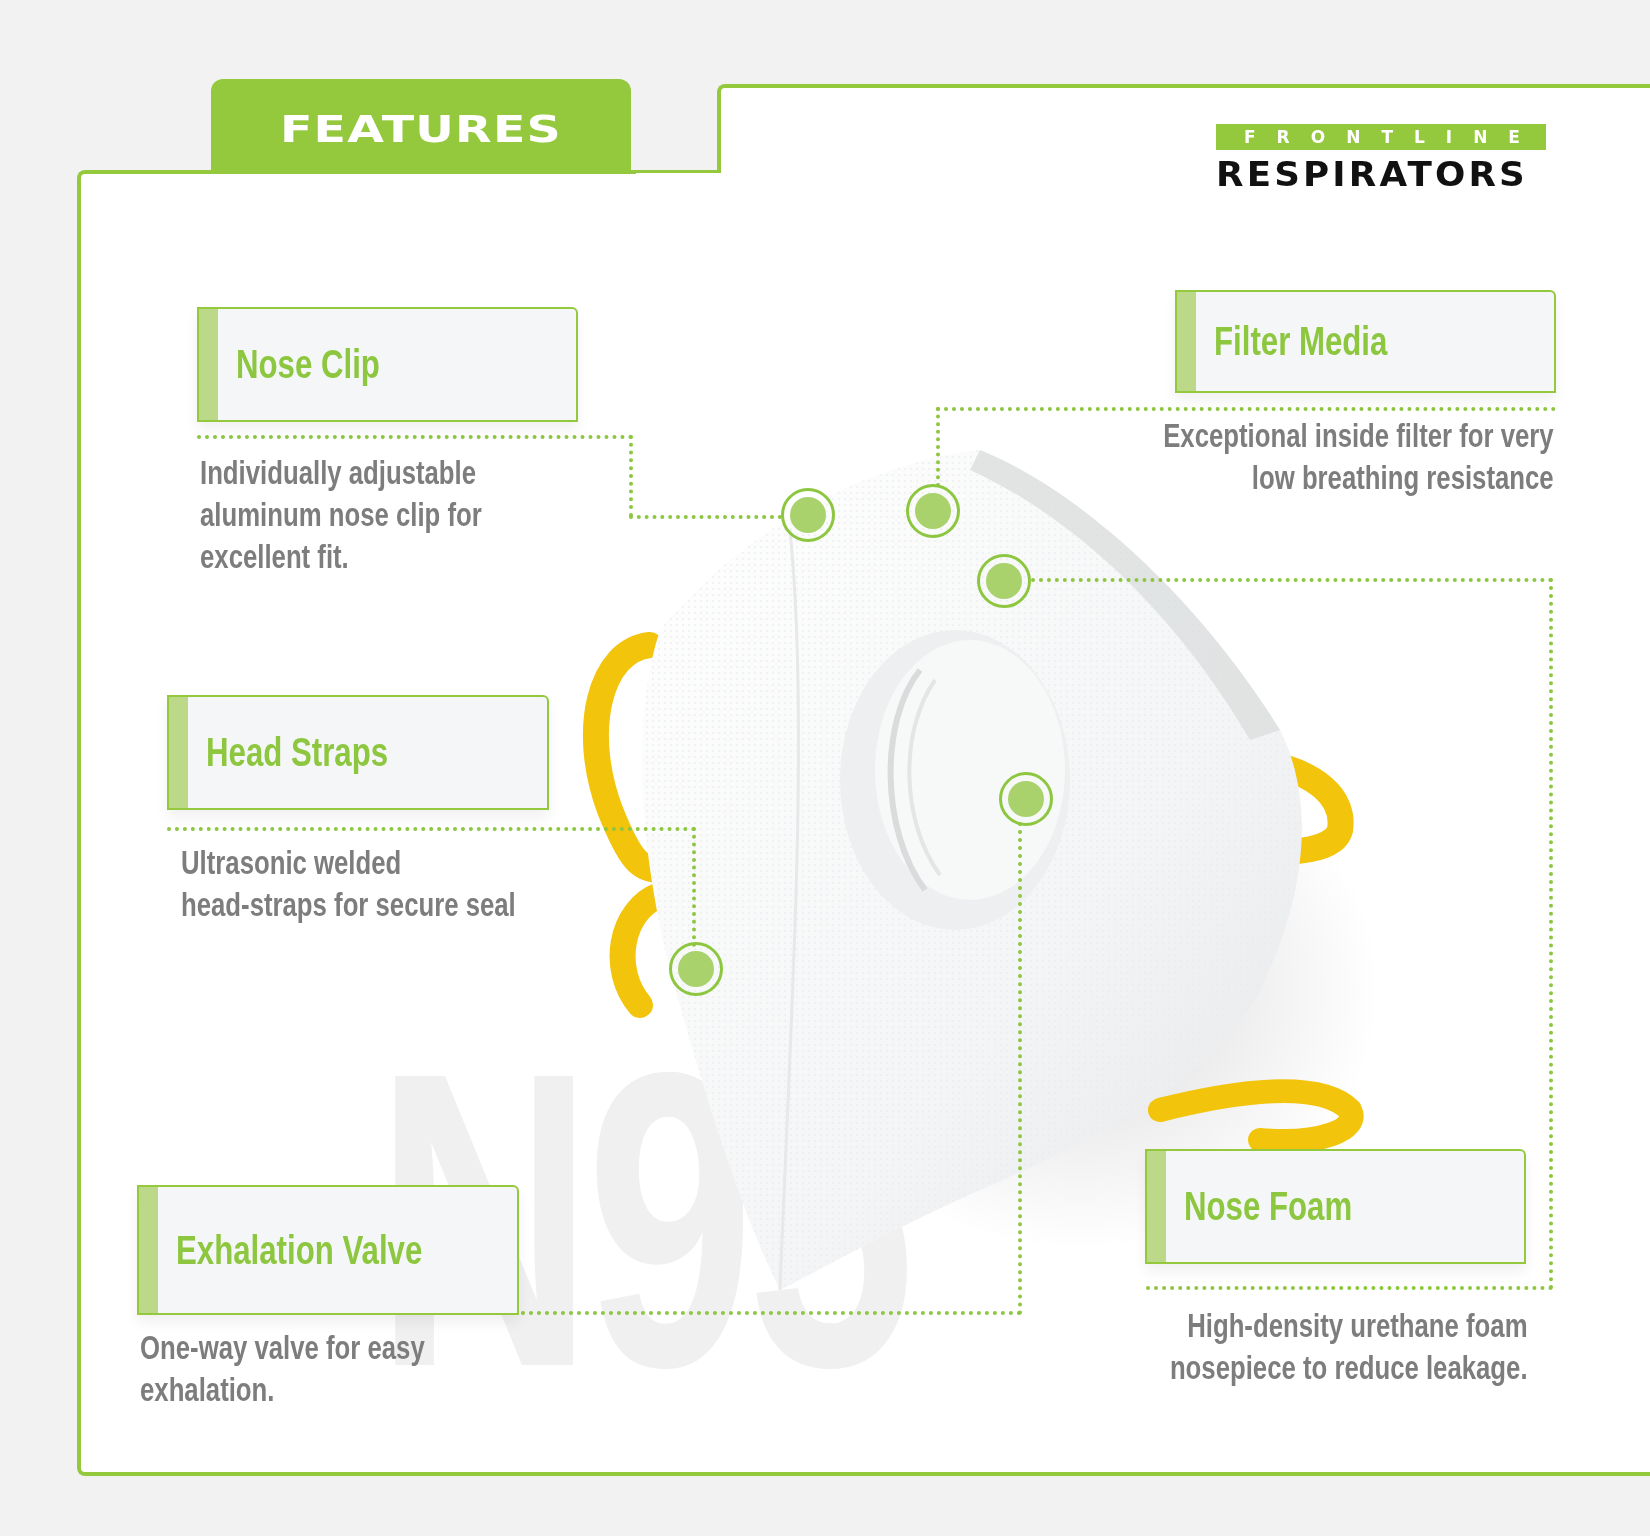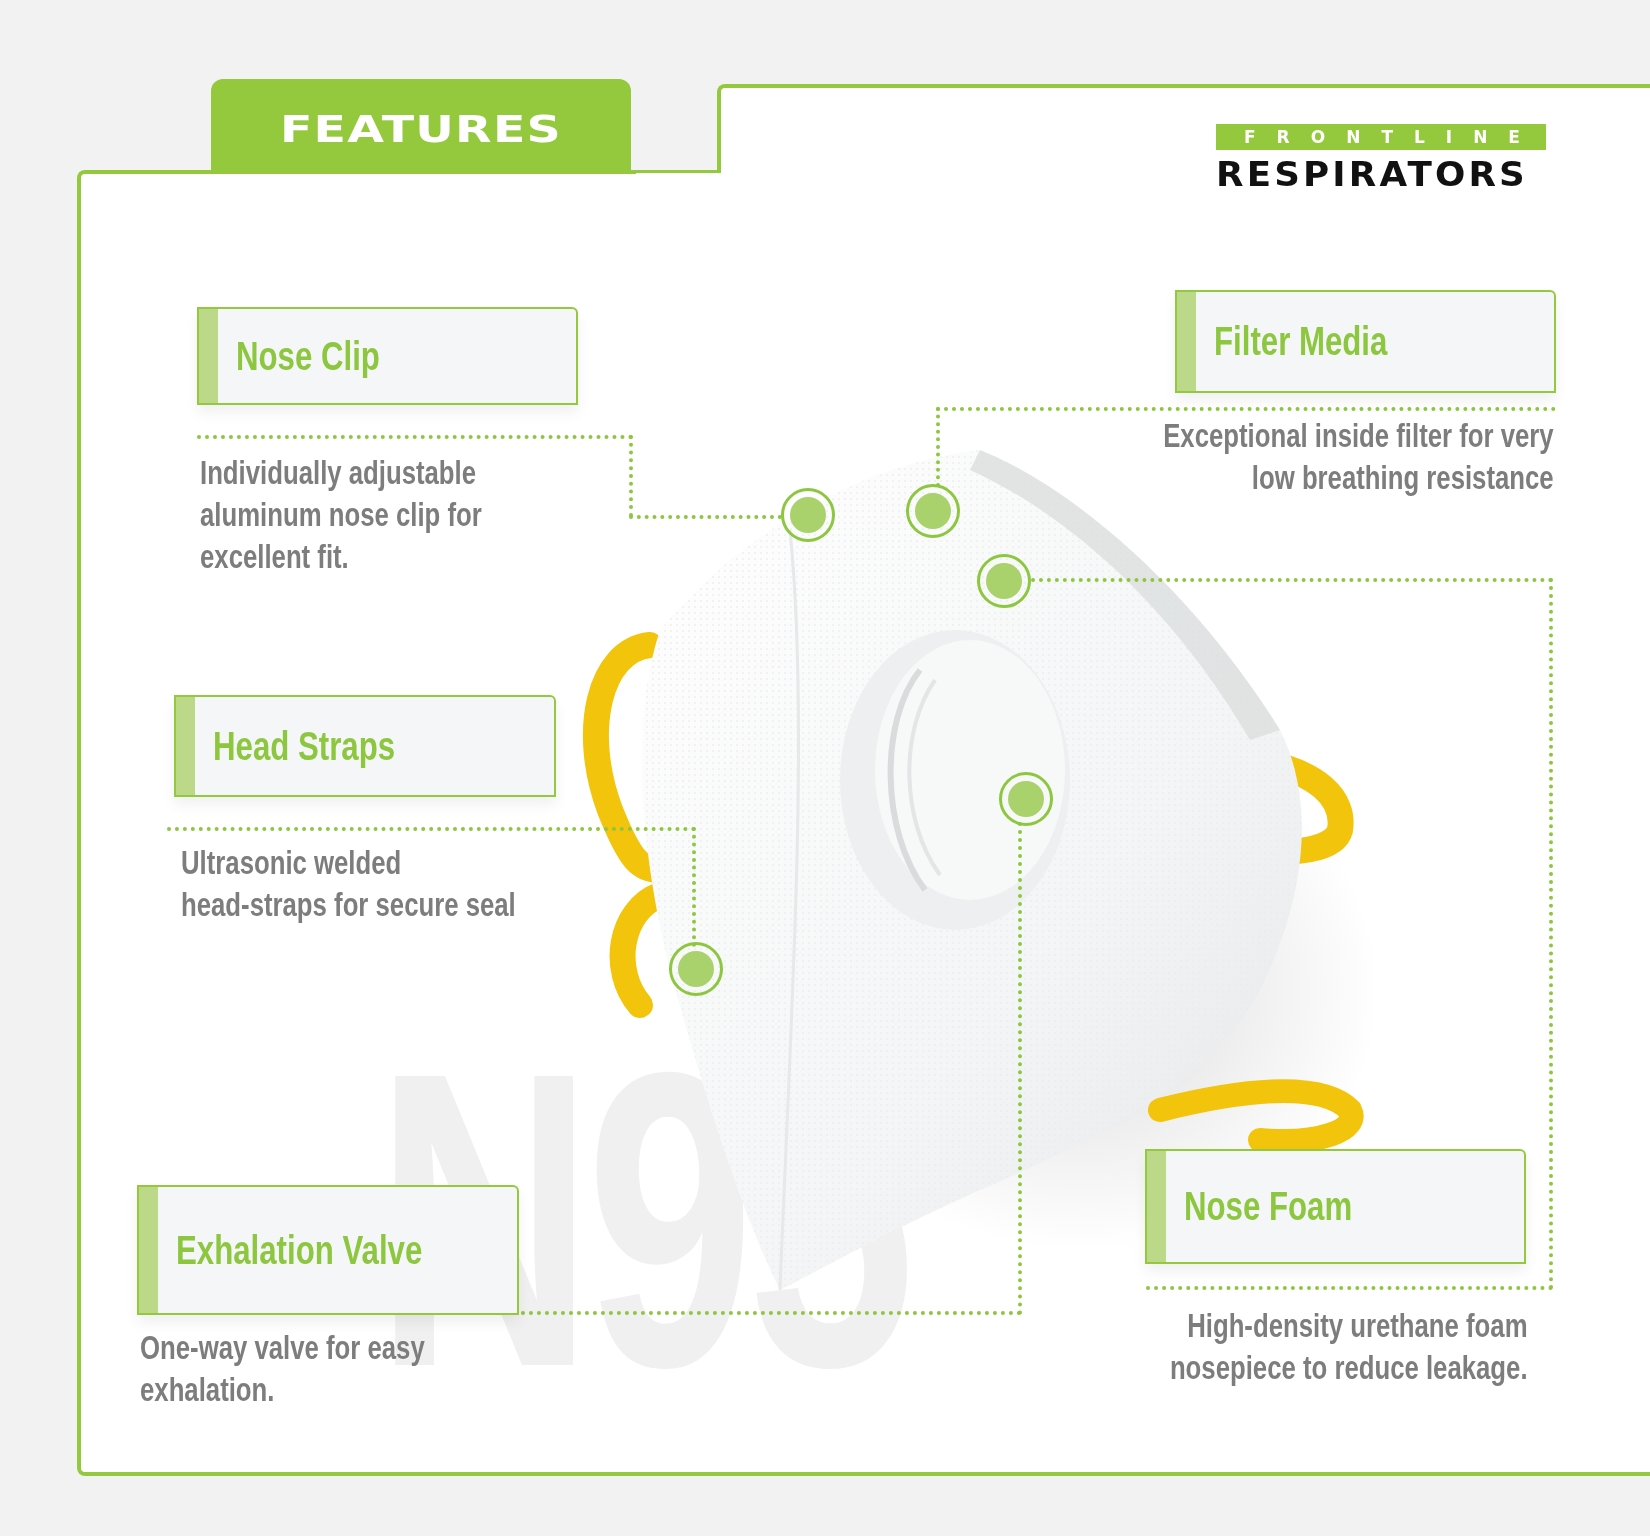--- a/index.html
+++ b/index.html
@@ -154,40 +154,40 @@
 <div class="marker" style="left:977px;top:554px">
     <div class="dot"></div>
   </div>
 <div class="marker" style="left:999px;top:772px">
     <div class="dot"></div>
   </div>
 <div class="marker" style="left:669px;top:942px">
     <div class="dot"></div>
   </div>
 
-<div class="feature-box" style="left:197px;top:307px;width:381px;height:98px">
+<div class="feature-box" style="left:197px;top:307px;width:381px;height:115px">
   <div class="bar"></div>
   <div class="feature-title">Nose Clip</div>
 </div>
 <div class="feature-desc desc-left" style="left:200px;top:452px">
   <div>Individually adjustable</div>
   <div>aluminum nose clip for</div>
   <div>excellent fit.</div>
 </div>
 
 <div class="feature-box" style="left:1175px;top:290px;width:381px;height:103px">
   <div class="bar"></div>
   <div class="feature-title">Filter Media</div>
 </div>
 <div class="feature-desc desc-right" style="right:96px;top:415px">
   <div>Exceptional inside filter for very</div>
   <div>low breathing resistance</div>
 </div>
 
-<div class="feature-box" style="left:174px;top:695px;width:382px;height:102px">
+<div class="feature-box" style="left:167px;top:695px;width:382px;height:115px">
   <div class="bar"></div>
   <div class="feature-title">Head Straps</div>
 </div>
 <div class="feature-desc desc-left" style="left:181px;top:842px">
   <div>Ultrasonic welded</div>
   <div>head-straps for secure seal</div>
 </div>
 
 <div class="feature-box" style="left:137px;top:1185px;width:382px;height:130px">
   <div class="bar"></div>

